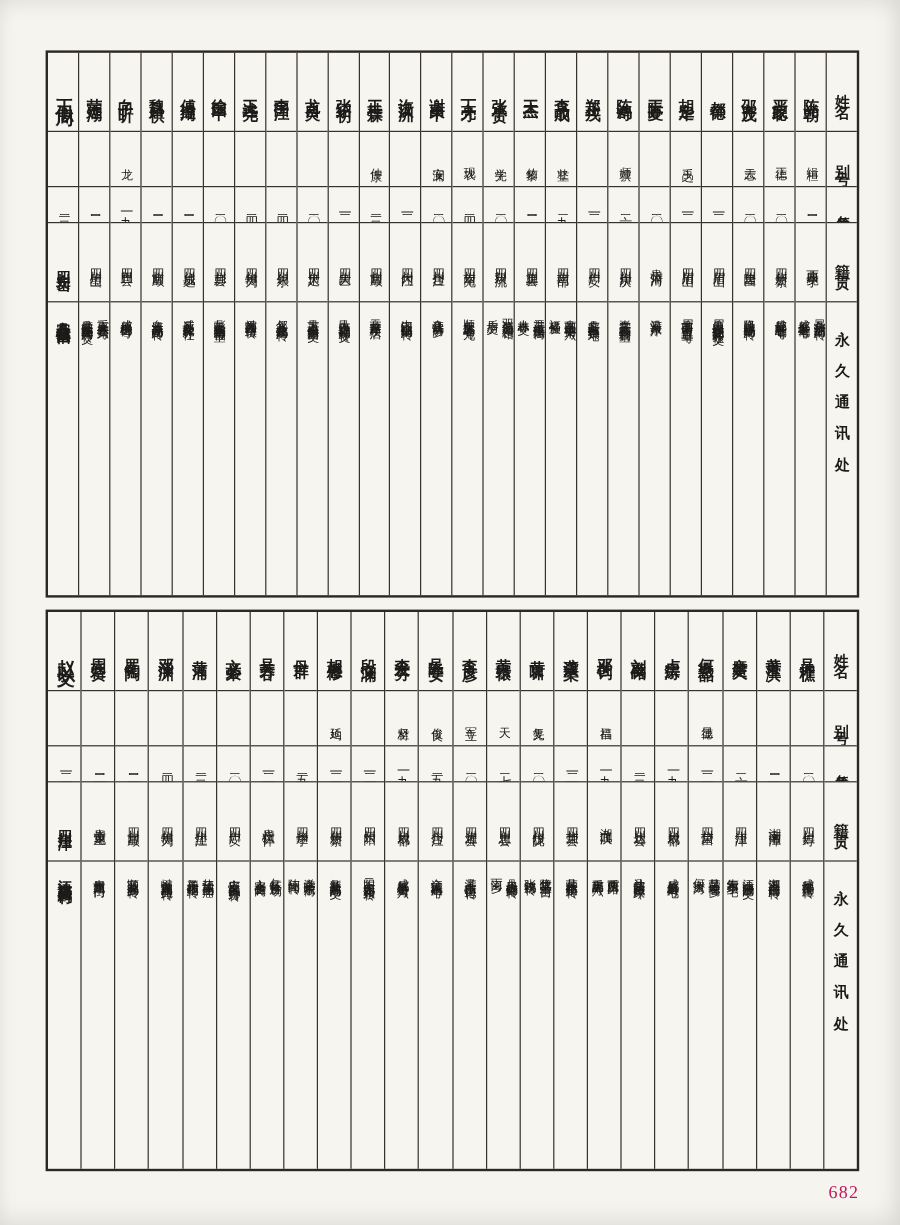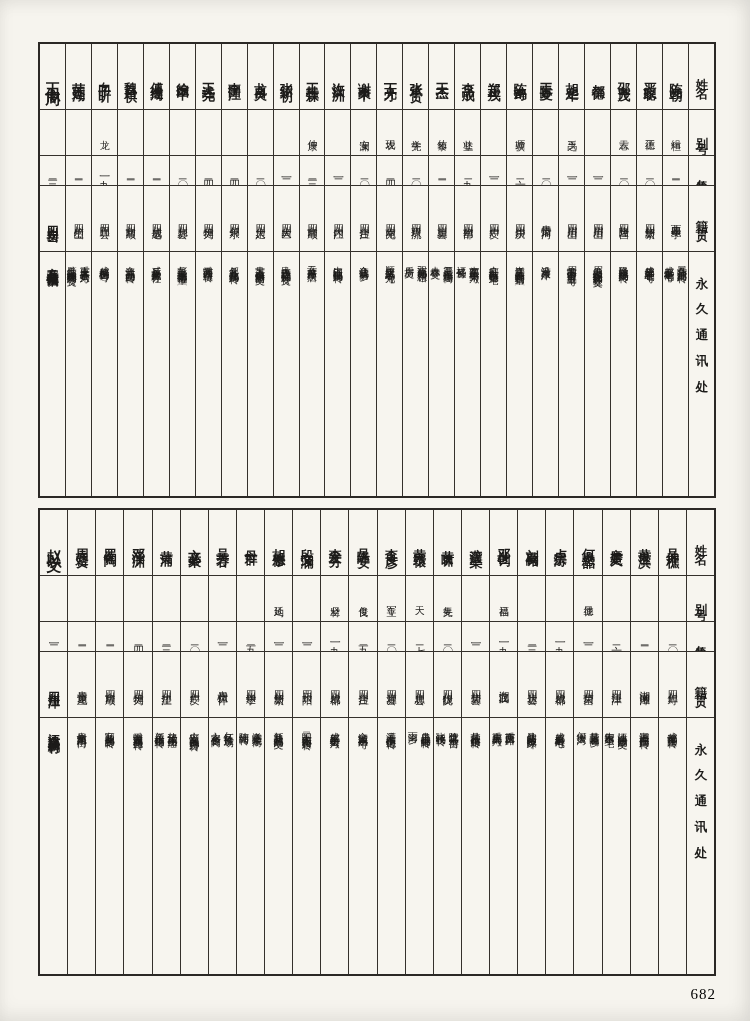--- a/index.html
+++ b/index.html
@@ -45,21 +45,21 @@
   
   .col.head .cell .vtext { font-weight:700; }
   .head .name .vtext    { font-size:12.5px; letter-spacing:9px; }
   .head .alias .vtext   { font-size:12.5px; letter-spacing:6px; }
   .head .age .vtext     { font-size:11px; letter-spacing:1px; }
   .head .native .vtext  { font-size:12.5px; letter-spacing:9px; }
   .head .address .vtext { font-size:12.5px; letter-spacing:26px; }
   .head .cell.address { align-items:flex-start; padding-top:14px; }
   .page-number {
     position:absolute; right:34px; bottom:18px;
-    font-size:15px; letter-spacing:1px; color:#000000;
+    font-size:15px; letter-spacing:1px; color:#be185d;
   }
 </style>
 </head>
 <body>
 
 <div class="page">
   <div class="tables">
 
     <div class="table top" id="table-0">
       <div class="col head">

